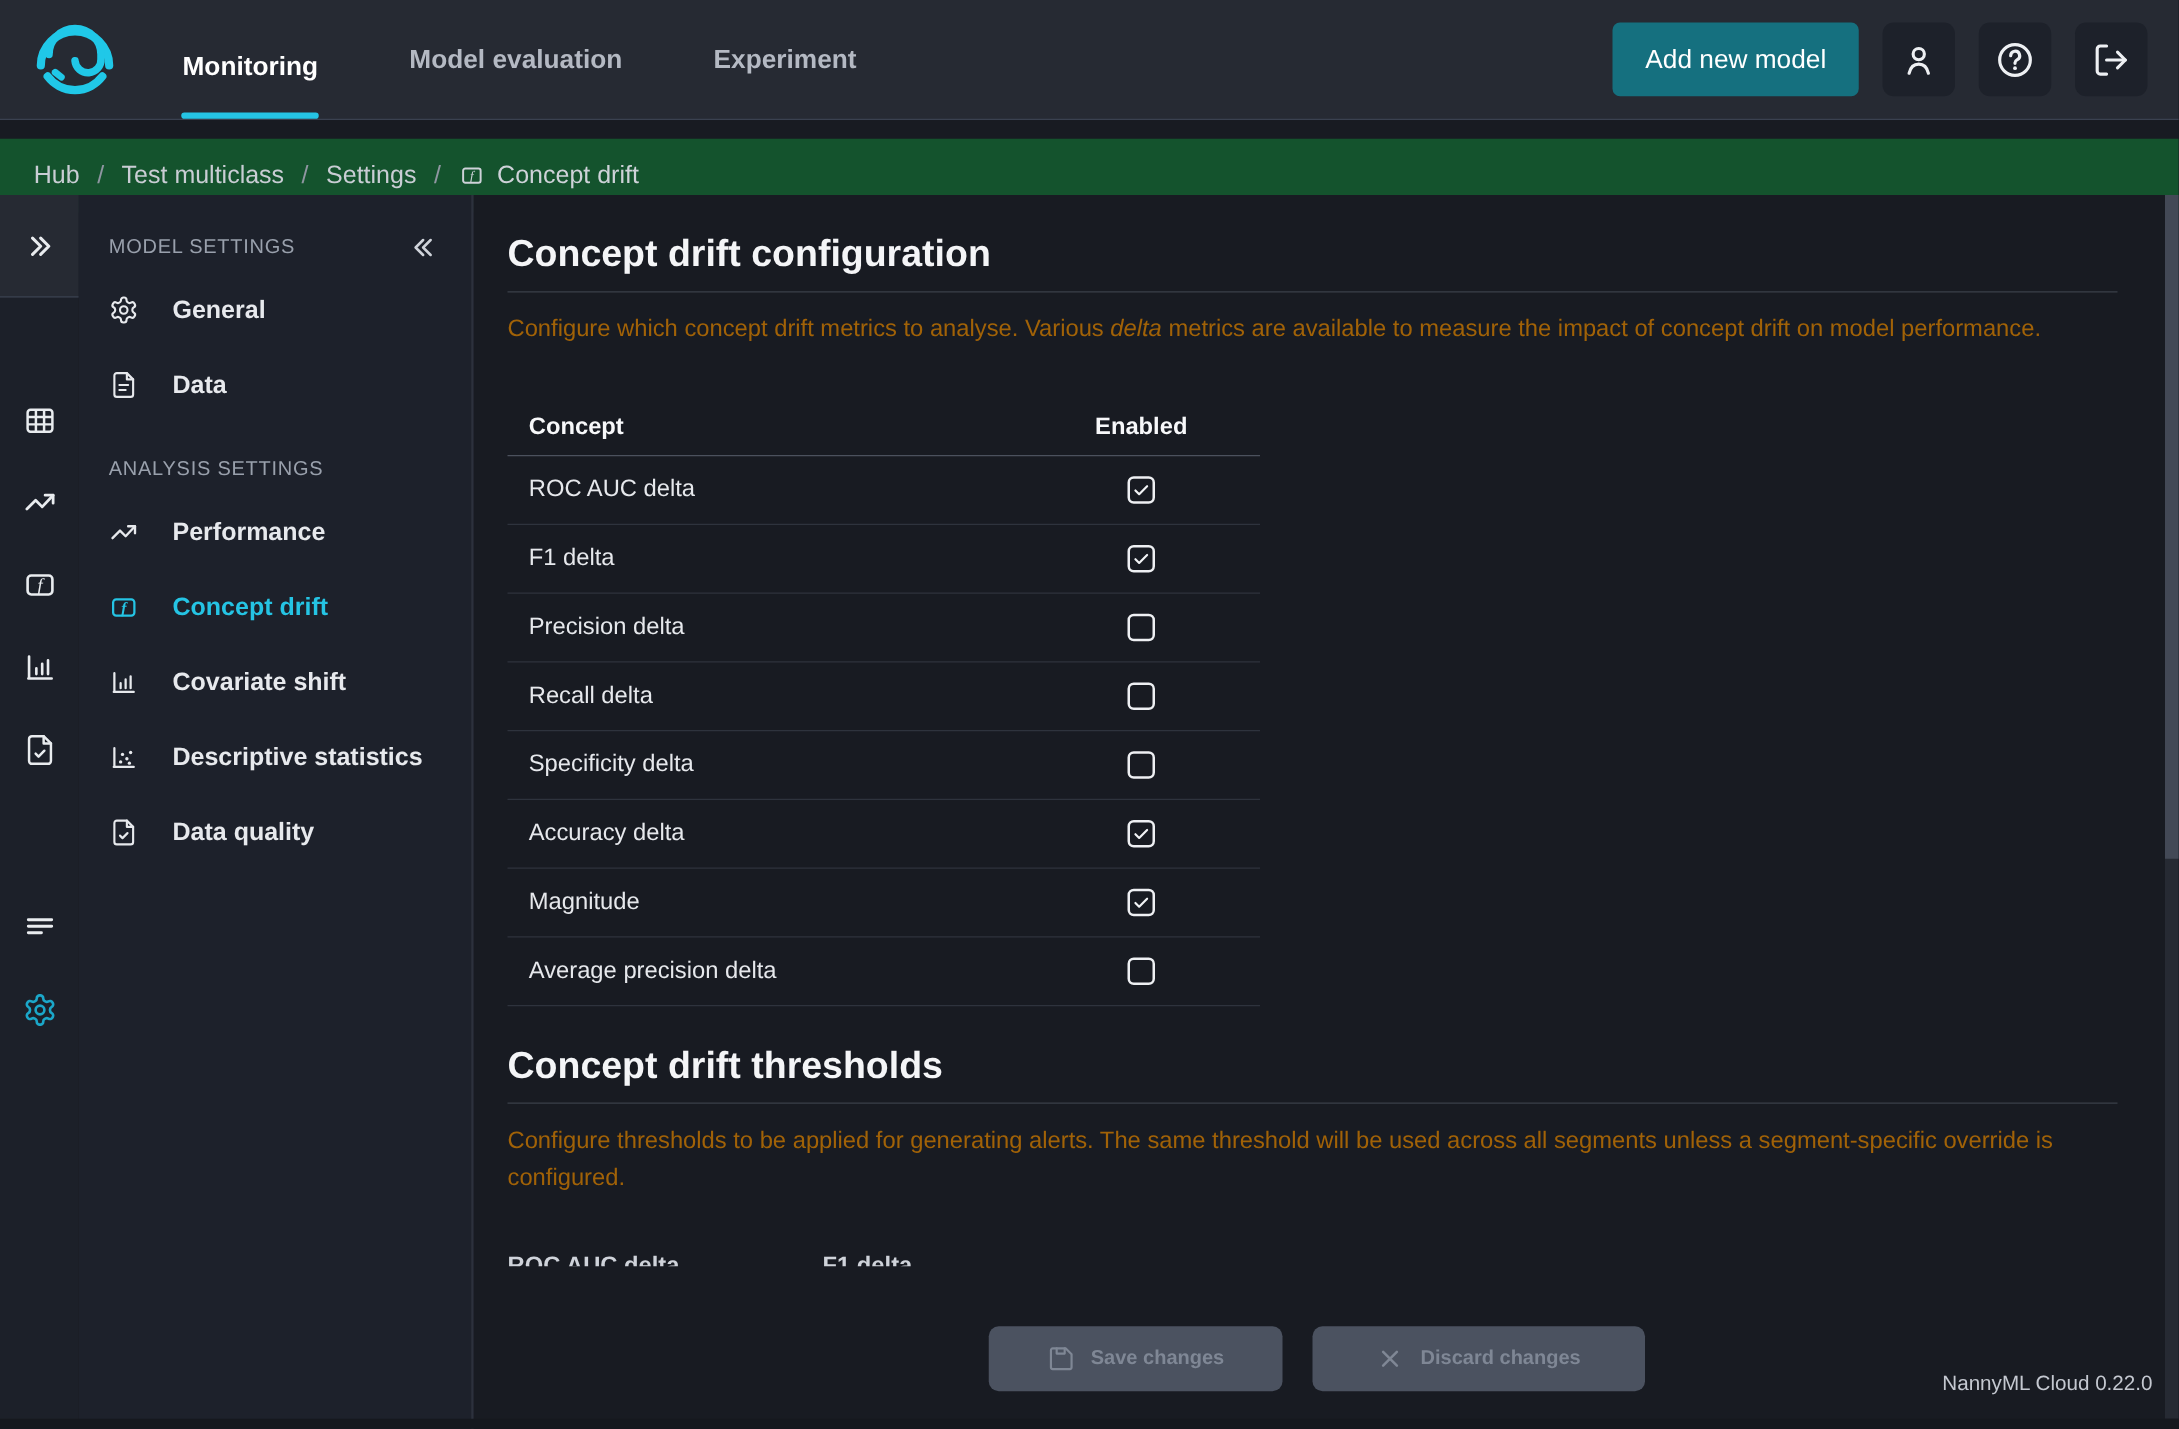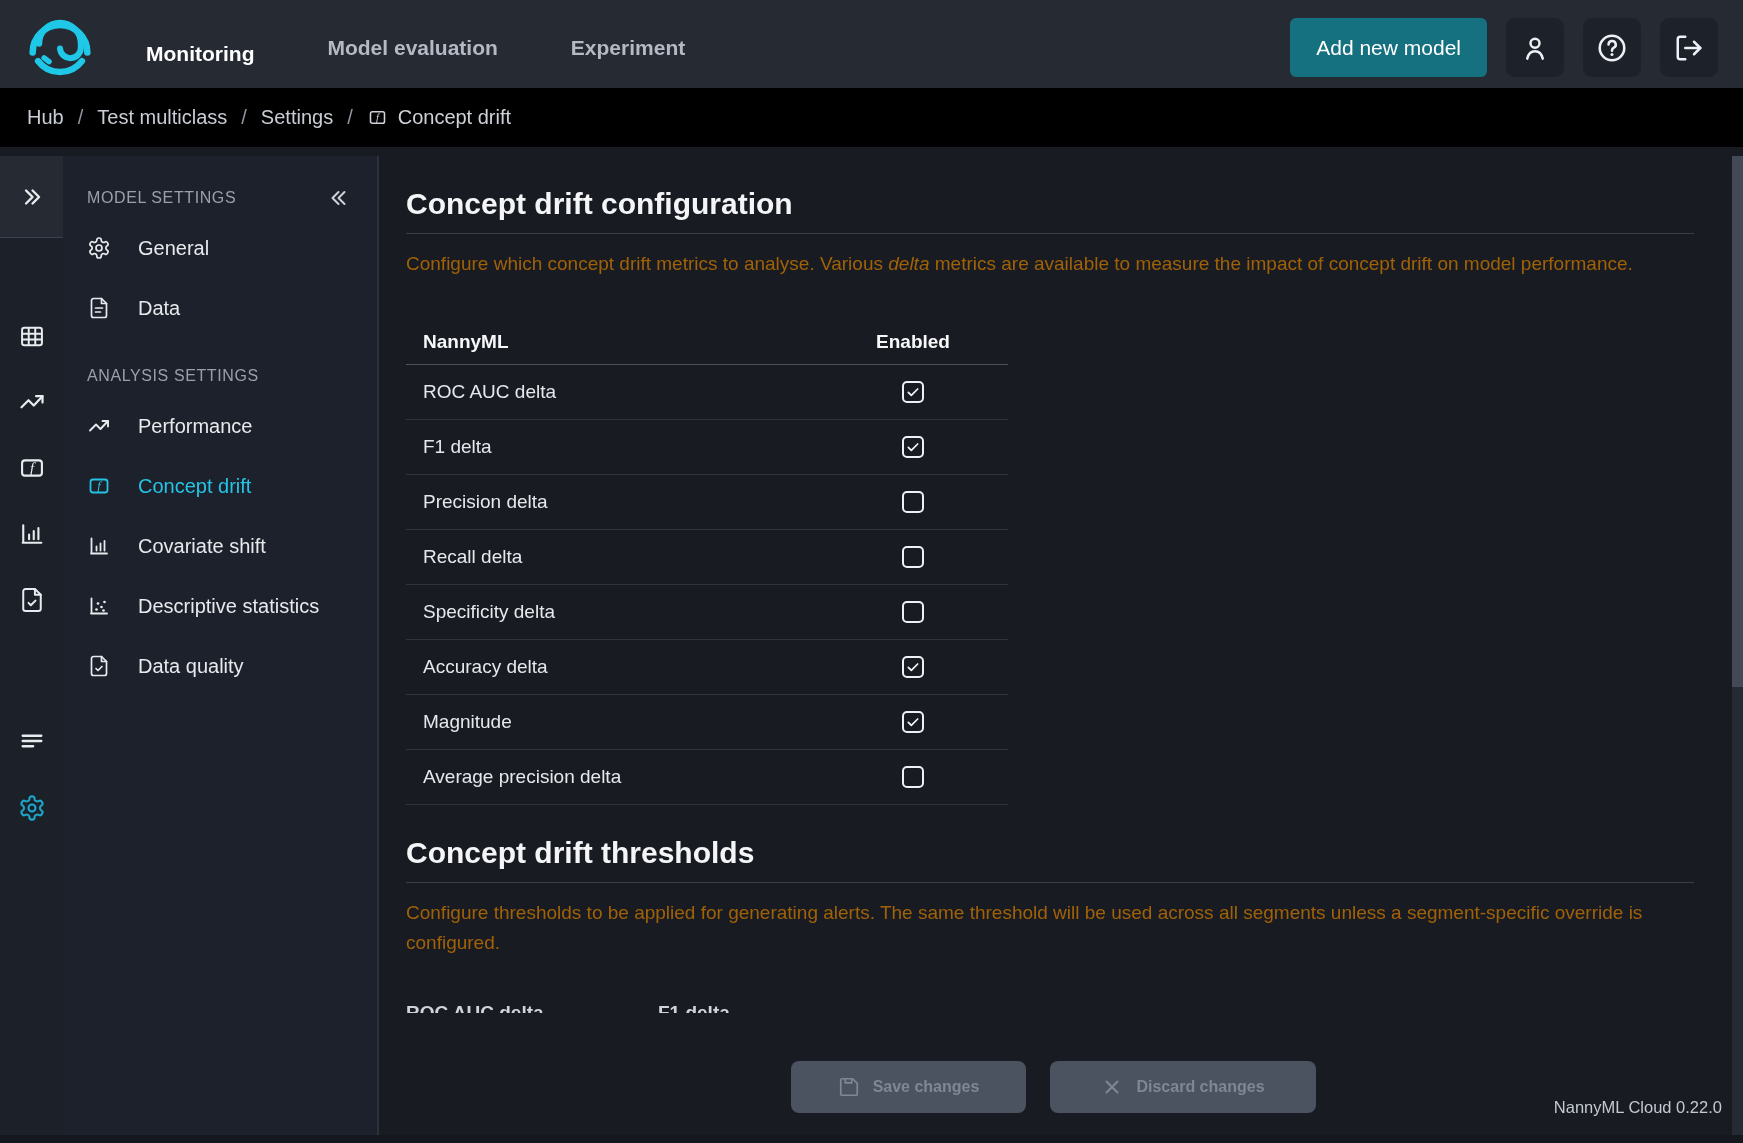--- a/index.html
+++ b/index.html
@@ -16,41 +16,41 @@
   .tab.active { color:#ffffff;margin-top:12px; }
   .tab.active::after { content:""; position:absolute; left:0; right:0; bottom:0; height:5px;
                        background:#25c4e4; border-radius:4px; }
   .topbar-right { margin-left:auto; display:flex; align-items:center; gap:19px; margin-right:25px; }
   .add-model-btn { height:59px; padding:0 26px; background:#15707f; color:#fff; font-size:21px;
                    border:none; border-radius:6px; cursor:pointer; font-family:Liberation Sans, sans-serif; }
   .icon-btn { width:58px; height:59px; background:#1d212a; border:none; border-radius:9px;
               display:flex; align-items:center; justify-content:center; color:#eef0f3; cursor:pointer; }
 
   
-  .breadcrumb-bar { position:absolute; top:88px; left:0; right:0; height:59px; background:#000000;
+  .breadcrumb-bar { position:absolute; top:111px; left:0; right:0; height:59px; background:#14532d;
                     display:flex; align-items:center; padding-left:27px; font-size:20px; color:#c9cdd4; }
   .crumb { cursor:pointer; }
   .crumb-sep { margin:0 14px; color:#8f96a1; }
   .crumb-current { display:flex; align-items:center; gap:10px; color:#ced2d8; }
 
   
   .rail { position:absolute; top:156px; left:0; width:63px; bottom:0; background:#1c2029; }
   .rail-top { height:82px; background:#262a33; border-bottom:1px solid #3a4150;
               display:flex; align-items:center; justify-content:center; color:#e9ecef; }
   .rail-ic { position:absolute; left:50%; transform:translateX(-50%); width:28px; height:28px;
              color:#e9ecef; cursor:pointer; }
 
   
   .sidebar { position:absolute; top:156px; left:63px; width:316px; bottom:0; background:#1d212b;
              border-right:2px solid #2c313d; padding-top:22px; }
   .side-header { display:flex; align-items:center; justify-content:space-between; height:40px;
                  padding:0 26px 0 24px; color:#99a0ac; font-size:16px; letter-spacing:.6px; }
   .collapse-btn { width:24px; height:24px; color:#cfd3da; cursor:pointer; background:none; border:none; padding:0; }
   .side-item { display:flex; align-items:center; height:60px; padding-left:24px; gap:27px;
-               font-size:20px; color:#e7e9ed; cursor:pointer; }
+               font-size:20px; color:#e7e9ed; cursor:pointer;font-weight:bold; }
   .side-item .s-ic { width:24px; height:24px; flex:0 0 auto; }
   .side-item.active { color:#25c4e4; }
   .gap-top { margin-top:18px; }
 
   
   .main { position:absolute; top:156px; left:379px; right:0; bottom:0; background:#181b22; }
   .content { position:absolute; top:0; left:0; right:11px; bottom:103px; overflow:hidden;
              padding:0 38px 0 27px; }
   .h1 { margin:31px 0 0; font-size:30px; font-weight:700; color:#f4f5f7; }
   .rule { border:none; border-top:1px solid #3a4049; margin:12px 0 0; }
@@ -258,21 +258,21 @@
   </div>
 
   <div class="main">
     <div class="content">
       <h1 class="h1">Concept drift configuration</h1>
       <hr class="rule">
       <p class="desc"><span>Configure which concept drift metrics to analyse. Various </span><em>delta</em><span> metrics are available to measure the impact of concept drift on model performance.</span></p>
 
       <div class="metric-table">
         <div class="t-header">
-          <div class="col-method">NannyML</div>
+          <div class="col-method">Concept</div>
           <div class="col-enabled">Enabled</div>
         </div>
         <div>
             <div class="t-row">
               <div class="col-method">ROC AUC delta</div>
               <div class="col-enabled">
                 <div class="checkbox checked">
                   <svg viewBox="0 0 24 24" width="16" height="16" fill="none" stroke="#f2f4f6" stroke-width="2.6" stroke-linecap="round" stroke-linejoin="round">
                     <path d="m5 12.5 4.5 4.5L19 7.5"></path>
                   </svg>

